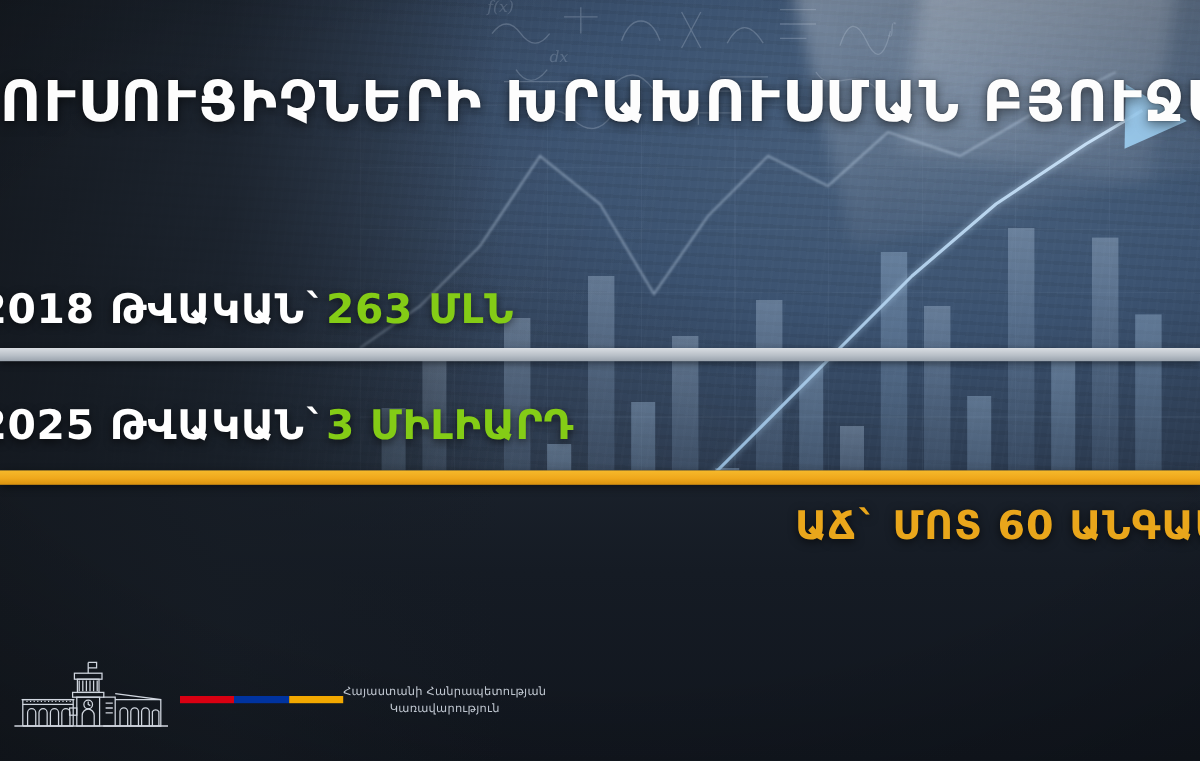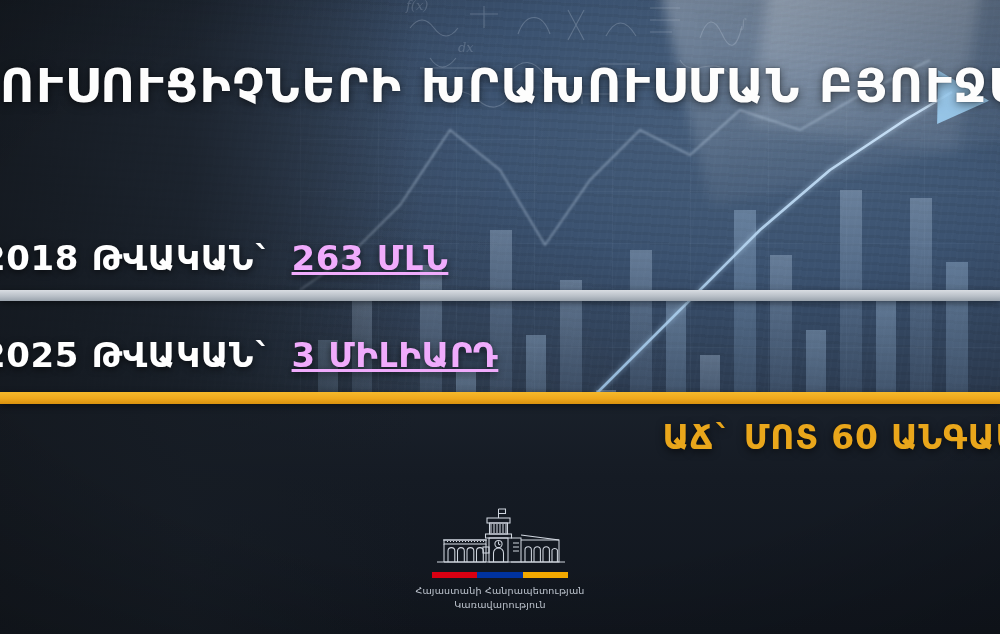--- a/index.html
+++ b/index.html
@@ -92,21 +92,21 @@
     position:absolute; left:-18px;
     white-space:nowrap;
     font-size:34px;
     font-weight:700;
     letter-spacing:.6px;
     text-shadow:0 2px 7px rgba(0,0,0,.6);
   }
   .row1{ top:238px; }
   .row2{ top:335px; }
   .row .yr{ color:#ffffff; }
-  .row .val{ color:#f0abfc; margin-left:20px;text-decoration:underline; }
+  .row .val{ color:#84cc16; margin-left:0; }
 
   
   .bar-white{
     position:absolute; left:0; width:1000px; top:290px; height:11px;
     background:linear-gradient(180deg,#d9dde2 0%,#b9c0c8 55%,#9aa3ad 100%);
     box-shadow:0 2px 6px rgba(0,0,0,.45);
   }
   .bar-orange{
     position:absolute; left:0; width:1000px; top:392px; height:12px;
     background:linear-gradient(180deg,#f6b92b 0%,#efa81c 55%,#d9920f 100%);
@@ -118,21 +118,21 @@
     position:absolute; right:-22px; top:418px;
     color:#e9a61b;
     font-size:33px; font-weight:700; letter-spacing:.8px;
     white-space:nowrap;
     text-shadow:0 2px 8px rgba(0,0,0,.65);
   }
 
   
   .logo{
     position:absolute; left:0; right:0; bottom:22px;
-    display:flex; flex-direction:column; align-items:center; gap:0px;
+    display:flex; flex-direction:row; align-items:center; gap:0px;
   }
   .logo-flag{
     display:flex; width:136px; height:6px; margin-top:3px;
   }
   .logo-flag i{ flex:1; display:block; }
   .logo-flag .r{ background:#d90012; }
   .logo-flag .b{ background:#0033a0; }
   .logo-flag .o{ background:#f2a800; }
   .logo-cap{
     margin-top:6px;

